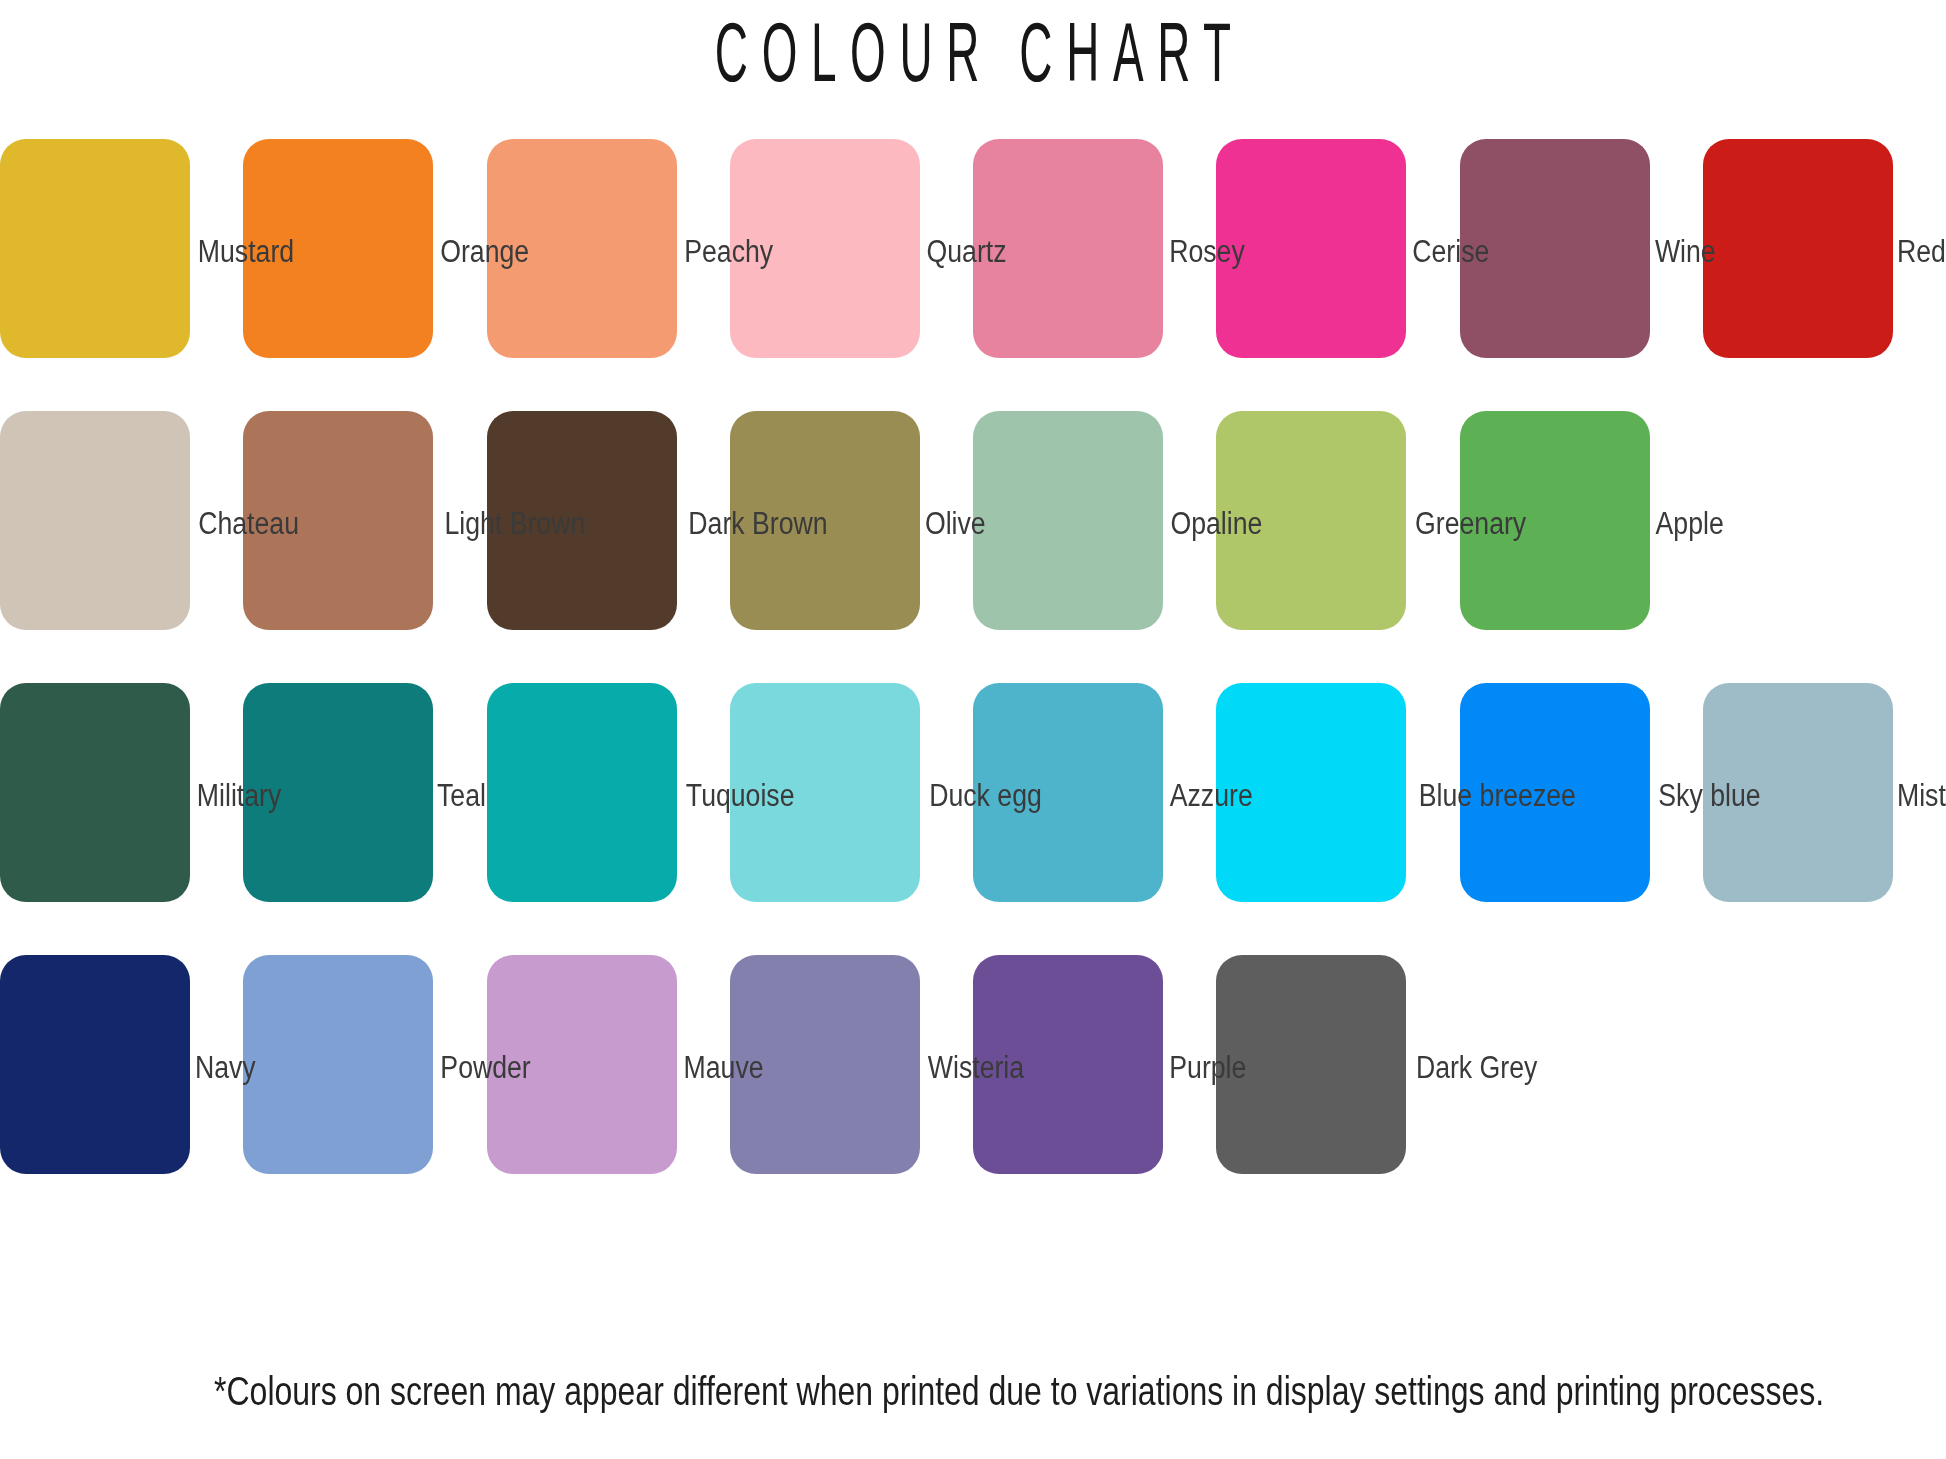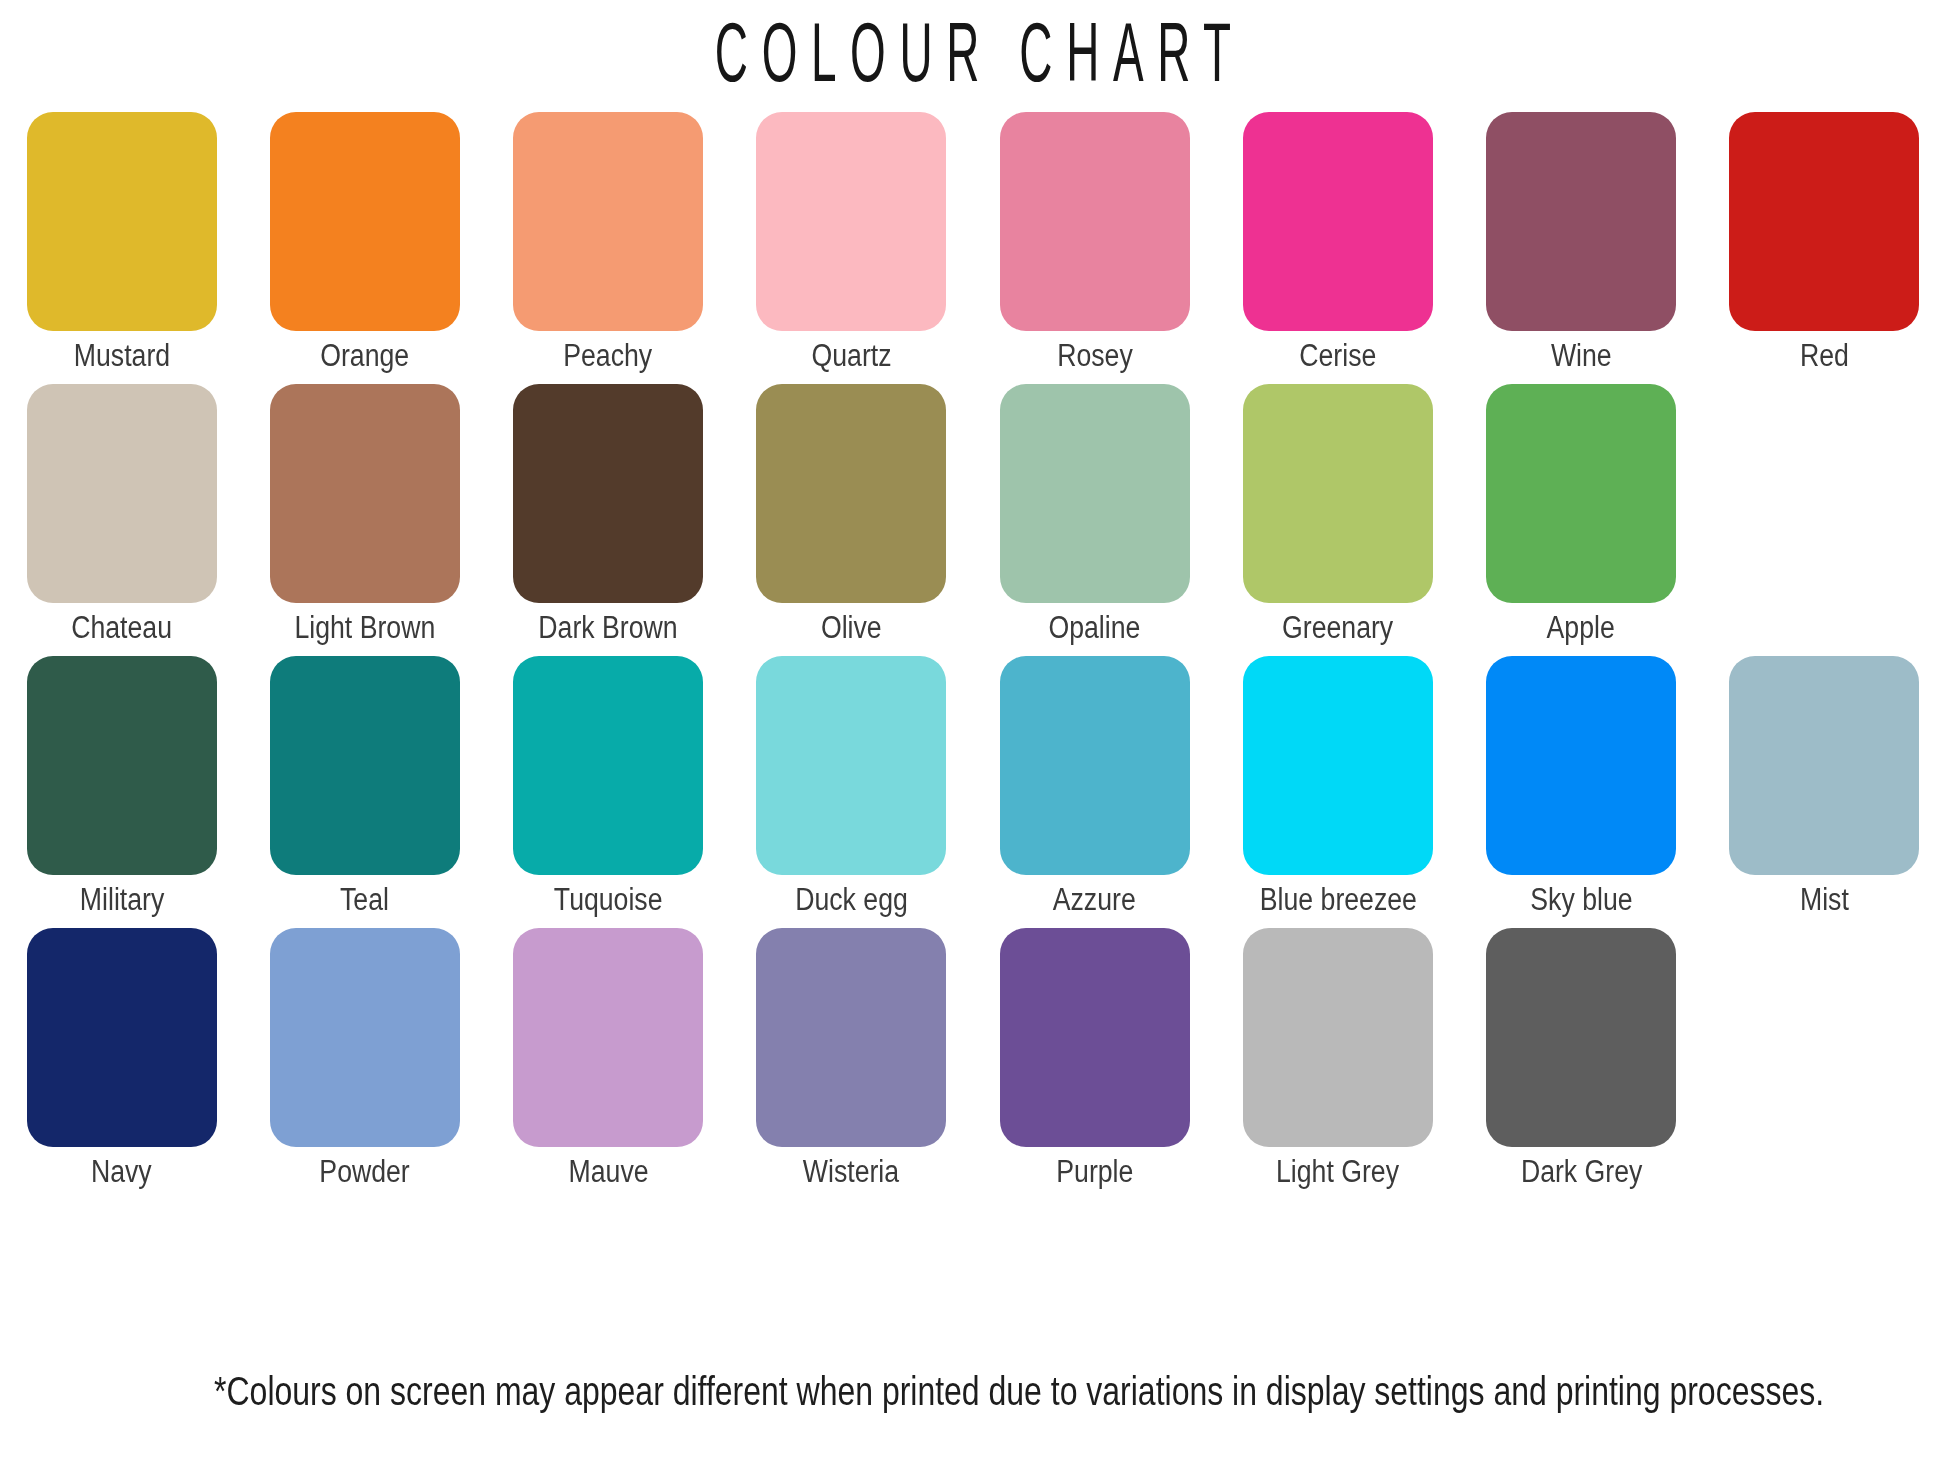--- a/index.html
+++ b/index.html
@@ -51,21 +51,21 @@
   }
   .swatch-row {
     display: flex;
     flex-direction: row;
     justify-content: flex-start;
     height: 272px;
   }
   .swatch-cell {
     width: 243.25px;
     display: flex;
-    flex-direction: column;
+    flex-direction: row;
     align-items: center;
   }
   .swatch-chip {
     width: 190px;
     height: 219px;
     border-radius: 26px;
     flex: none;
   }
   .swatch-label {
     margin-top: 7px;
@@ -217,24 +217,20 @@
         </div>
         <div class="swatch-cell">
           <div class="swatch-chip" style="background: rgb(132, 128, 174);"></div>
           <div class="swatch-label">Wisteria</div>
         </div>
         <div class="swatch-cell">
           <div class="swatch-chip" style="background: rgb(108, 78, 150);"></div>
           <div class="swatch-label">Purple</div>
         </div>
         <div class="swatch-cell">
-          <div class="swatch-chip" style="background: rgb(185, 185, 185);"></div>
-          <div class="swatch-label">Light Grey</div>
-        </div>
-        <div class="swatch-cell">
           <div class="swatch-chip" style="background: rgb(94, 94, 94);"></div>
           <div class="swatch-label">Dark Grey</div>
         </div>
       </div>
     </div>
 
   <div class="footnote">*Colours on screen may appear different when printed due to variations in display settings and printing processes.</div>
 
 </div>
 

